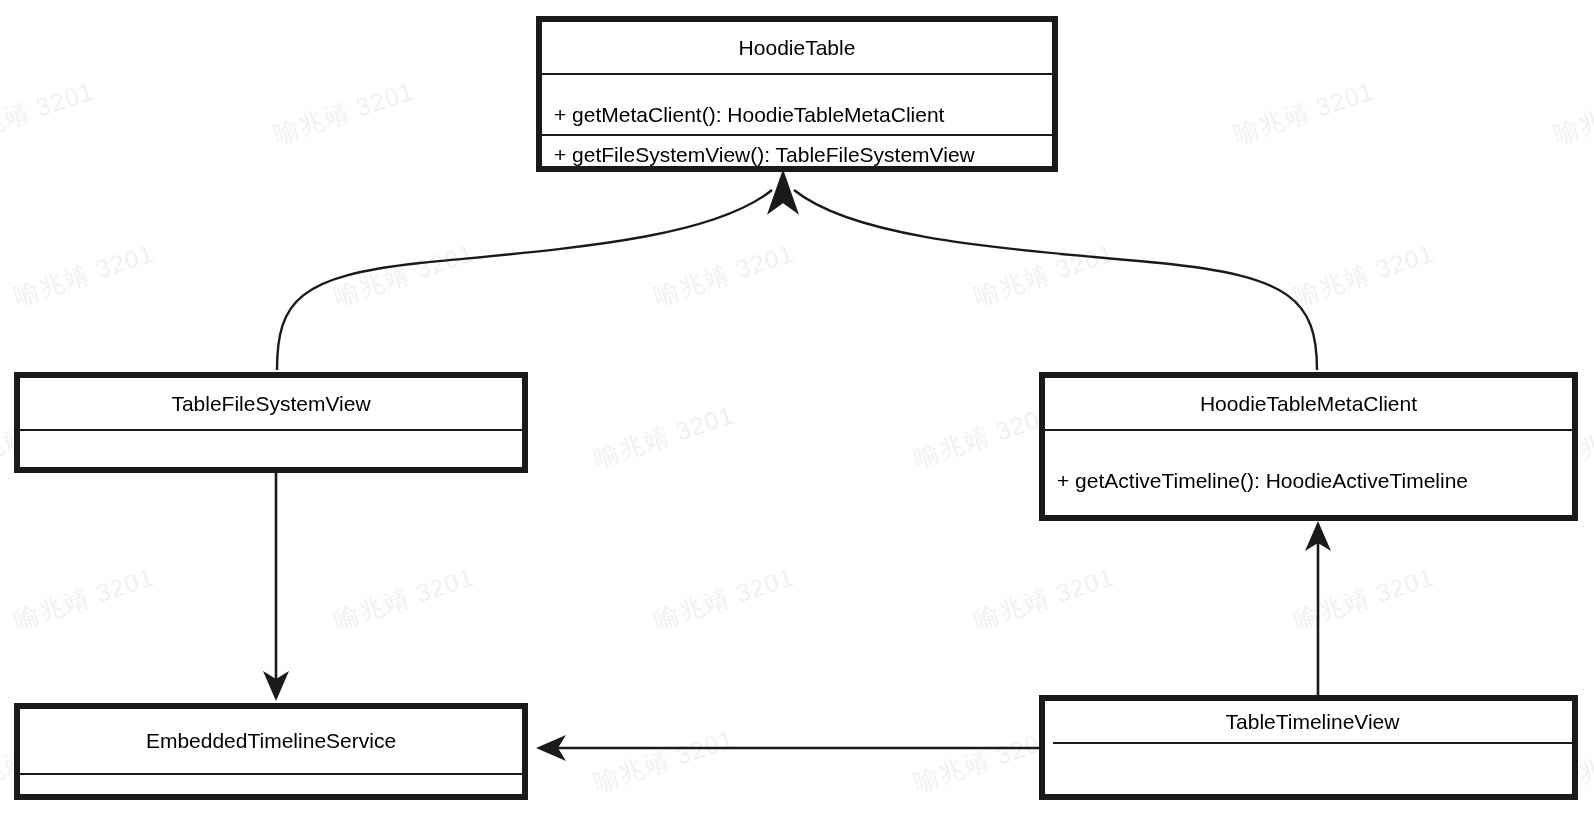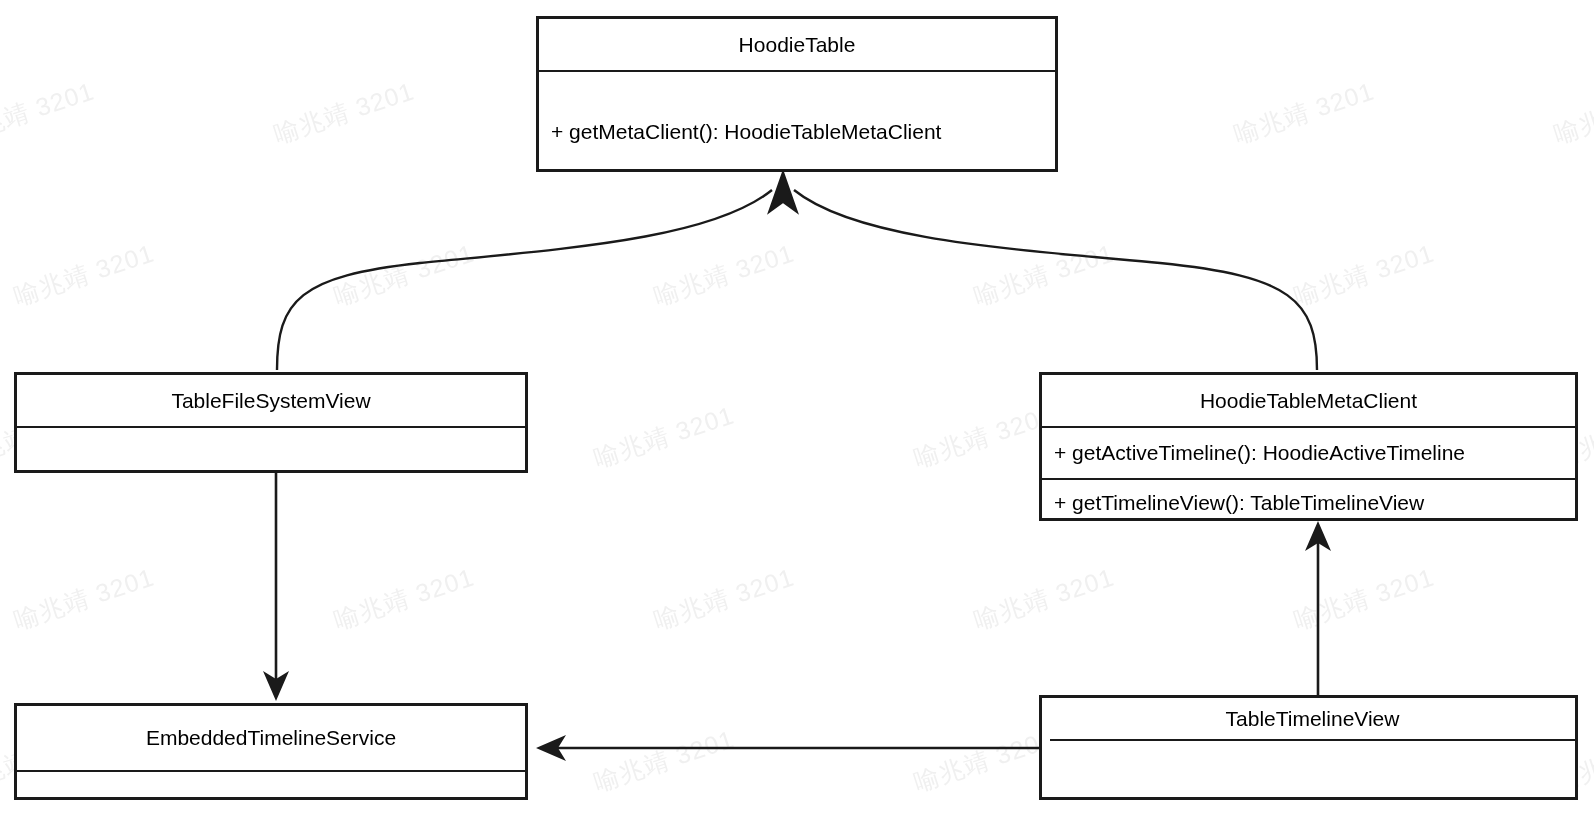--- a/index.html
+++ b/index.html
@@ -45,21 +45,21 @@
     white-space: nowrap;
     transform: rotate(-18deg);
     transform-origin: left bottom;
     letter-spacing: 1px;
     user-select: none;
   }
   .uml-class {
     position: absolute;
     box-sizing: border-box;
     background: #ffffff;
-    border: 3px solid #14b8a6;
+    border: 6px solid #14b8a6;
   }
   .uml-name {
     box-sizing: border-box;
     display: flex;
     align-items: center;
     justify-content: center;
     text-align: center;
     font-size: 21px;
     color: #000000;
     border-bottom: 2px solid #1a1a1a;
@@ -155,33 +155,33 @@
       <line x1="1039" y1="748" x2="558" y2="748" stroke="#1a1a1a" stroke-width="2.6"></line>
       <polygon points="536,748 566,735 558,748 566,761" fill="#1a1a1a"></polygon>
     </g>
   </svg>
 
   <div class="layer" id="nodes-layer">
       <div class="uml-class" style="left: 536px; top: 16px; width: 522px; height: 156px; border-color: rgb(26, 26, 26);">
         <div class="uml-name" style="height: 53px; border-bottom-color: rgb(26, 26, 26);">HoodieTable</div>
         <div class="uml-body" style="height: 99px;">
           <div class="uml-member" style="height: 49.5px; border-top-color: rgb(26, 26, 26); margin-top: 20px;">+ getMetaClient(): HoodieTableMetaClient</div>
+          <div class="uml-member" style="height: 49.5px; border-top-color: rgb(26, 26, 26);">+ getFileSystemView(): TableFileSystemView</div>
         </div>
       </div>
       <div class="uml-class" style="left: 14px; top: 372px; width: 514px; height: 101px; border-color: rgb(26, 26, 26);">
         <div class="uml-name" style="height: 53px; border-bottom-color: rgb(26, 26, 26);">TableFileSystemView</div>
         <div class="uml-body" style="height: 44px;">
           <div class="uml-empty"></div>
         </div>
       </div>
       <div class="uml-class" style="left: 1039px; top: 372px; width: 539px; height: 149px; border-color: rgb(26, 26, 26);">
         <div class="uml-name" style="height: 53px; border-bottom-color: rgb(26, 26, 26);">HoodieTableMetaClient</div>
         <div class="uml-body" style="height: 99px; text-align: center;">
           <div class="uml-member" style="height: 49.5px; border-top-color: rgb(26, 26, 26);">+ getActiveTimeline(): HoodieActiveTimeline</div>
-          <div class="uml-member" style="height: 49.5px; border-top-color: rgb(26, 26, 26);">+ getTimelineView(): TableTimelineView</div>
         </div>
       </div>
       <div class="uml-class" style="left: 14px; top: 703px; width: 514px; height: 97px; border-color: rgb(26, 26, 26);">
         <div class="uml-name" style="height: 66px; border-bottom-color: rgb(26, 26, 26);">EmbeddedTimelineService</div>
         <div class="uml-body" style="height: 39px;">
           <div class="uml-empty"></div>
         </div>
       </div>
       <div class="uml-class" style="left: 1039px; top: 695px; width: 539px; height: 105px; border-color: rgb(26, 26, 26); padding-left: 8px;">
         <div class="uml-name" style="height: 43px; border-bottom-color: rgb(26, 26, 26);">TableTimelineView</div>

